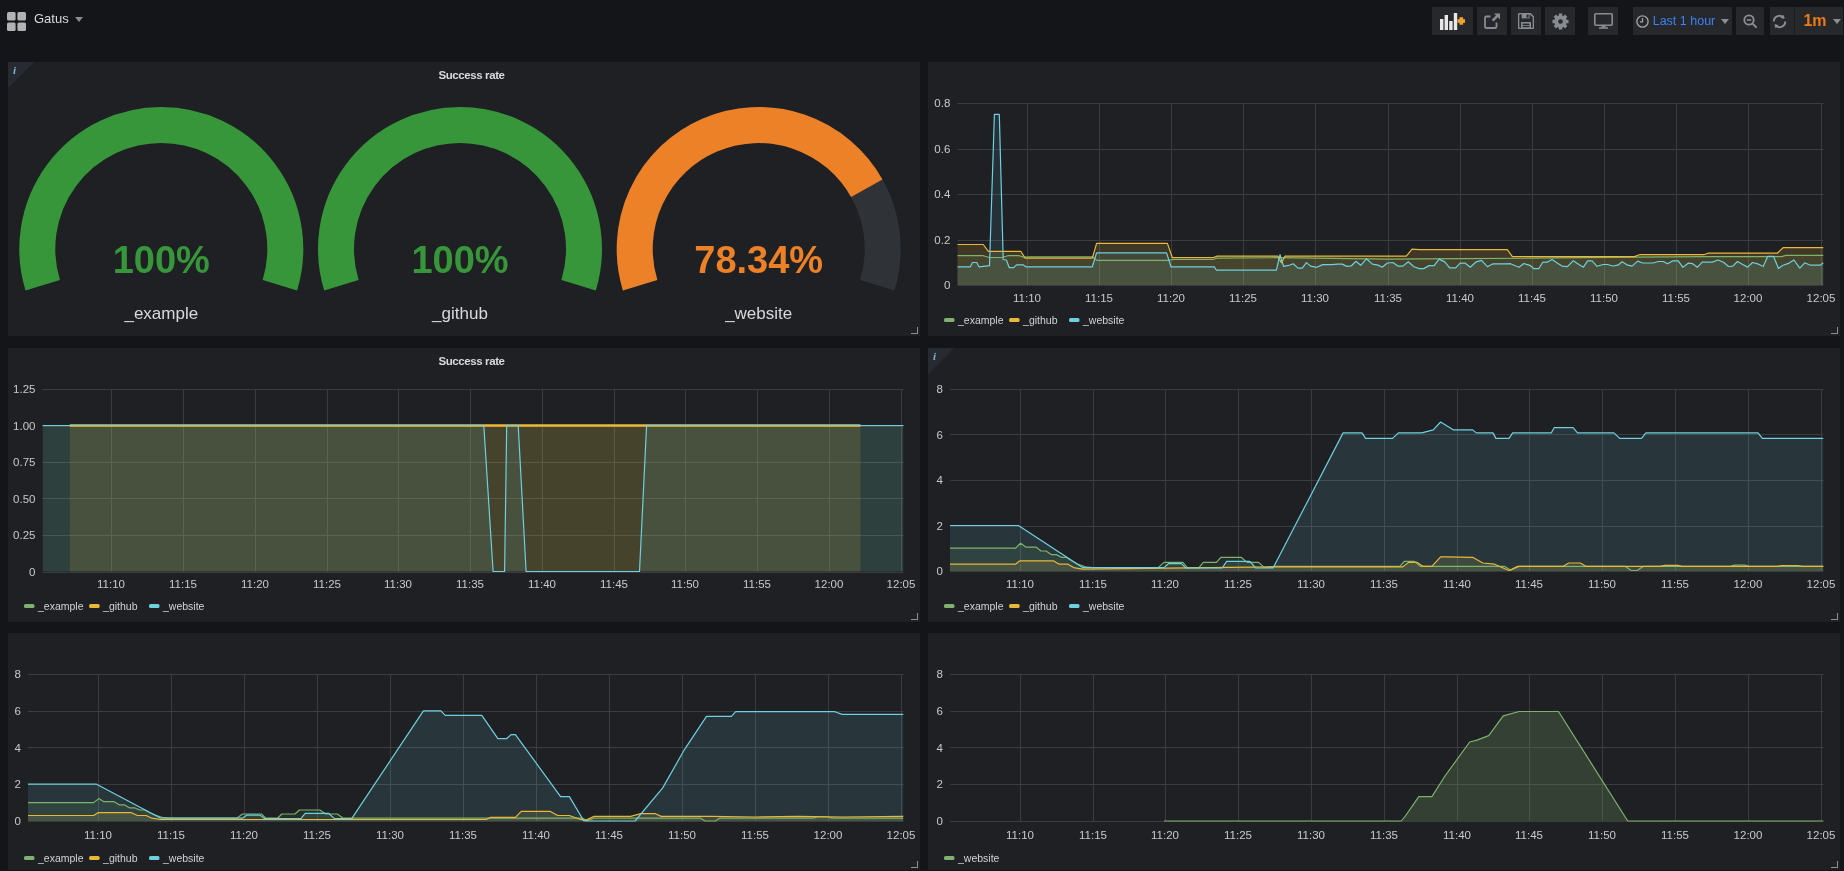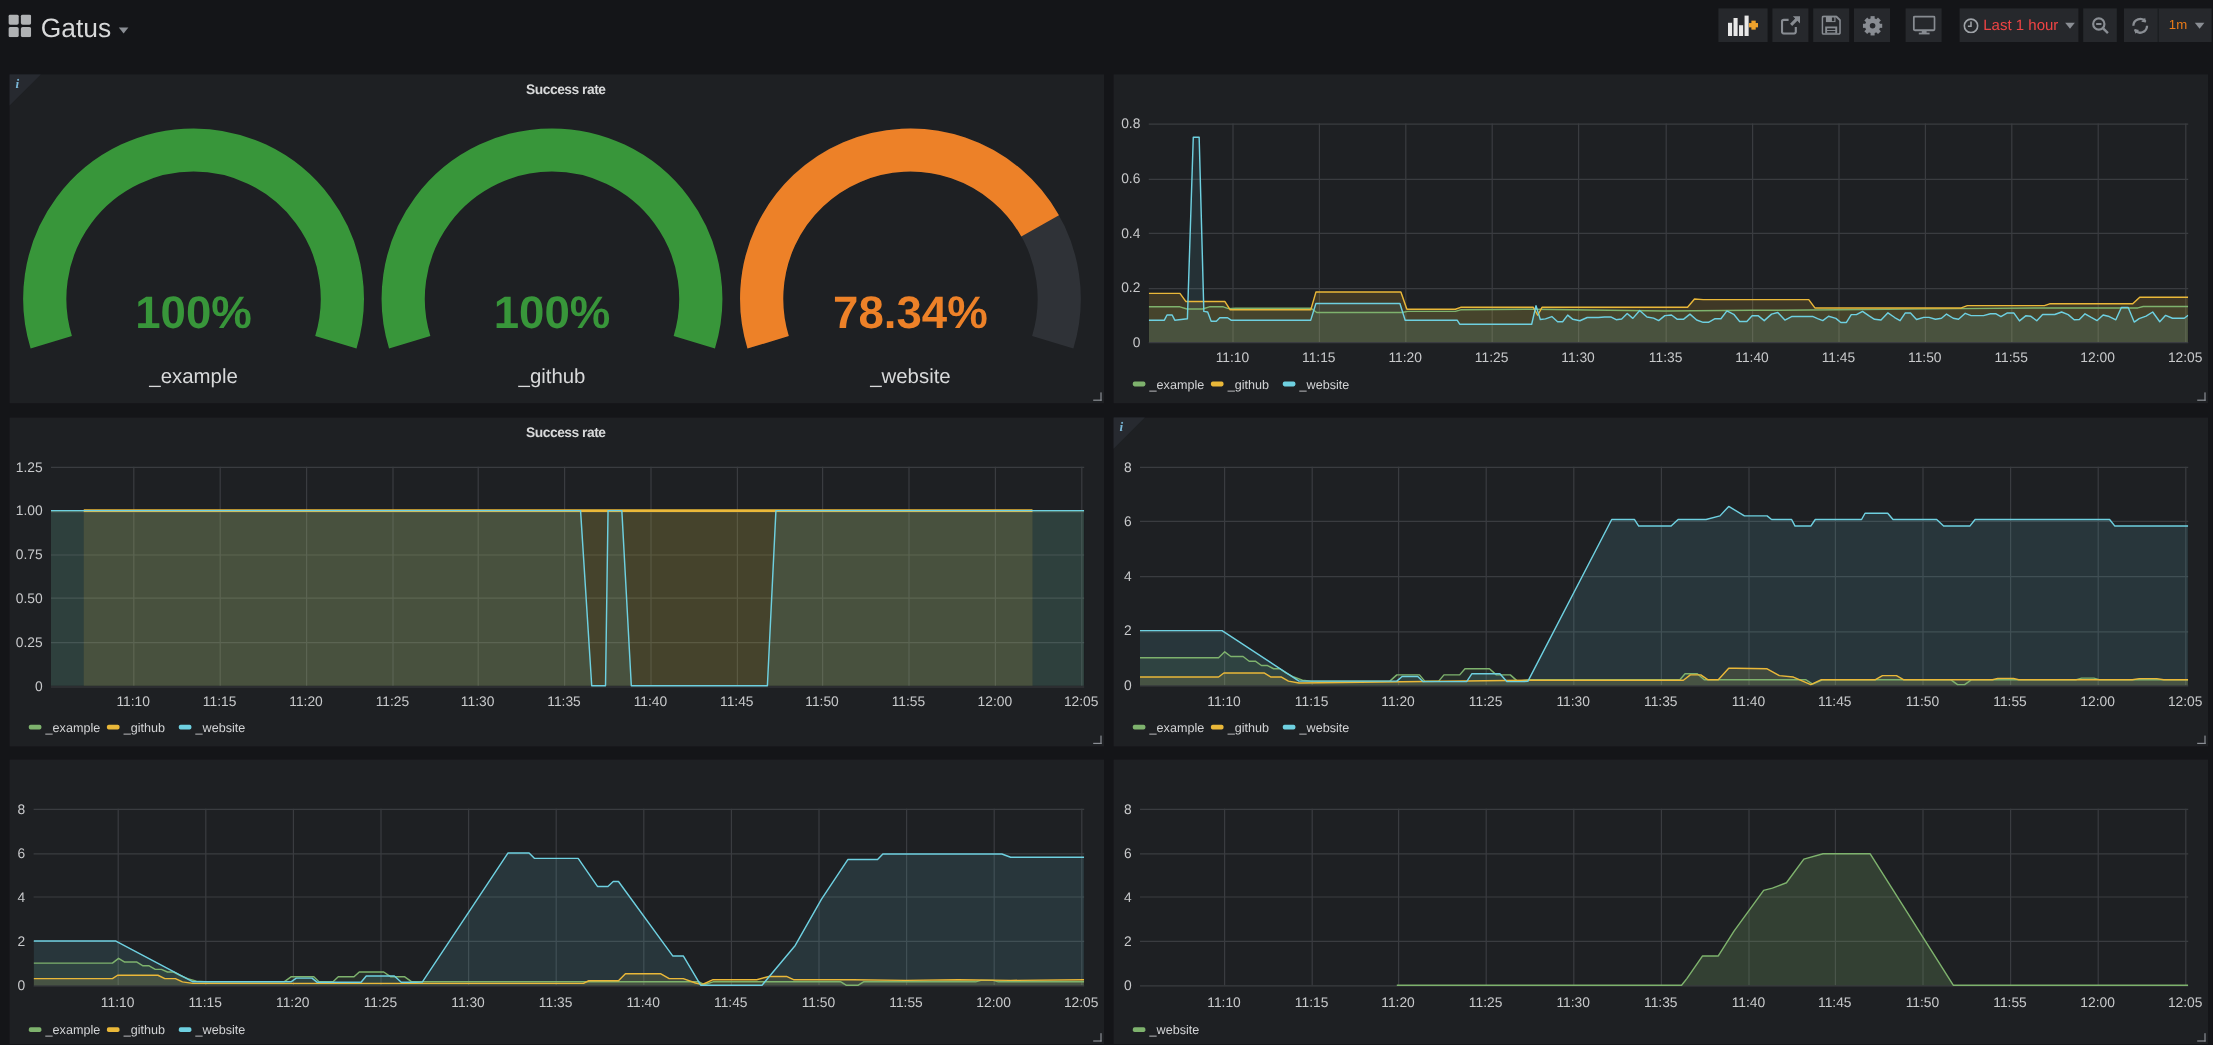--- a/index.html
+++ b/index.html
@@ -12,21 +12,21 @@
 </style></head>
 <body>
 <div style="position:absolute;left:7px;top:12px"><svg width="19" height="19" viewBox="0 0 19 19">
       <g fill="#b0b2b4">
         <rect x="0" y="0" width="8.6" height="8.6" rx="1.5"></rect>
         <rect x="10.4" y="0" width="8.6" height="8.6" rx="1.5"></rect>
         <rect x="0" y="10.4" width="8.6" height="8.6" rx="1.5"></rect>
         <rect x="10.4" y="10.4" width="8.6" height="8.6" rx="1.5"></rect>
       </g>
     </svg></div>
-<div style="position:absolute;left:34px;top:11px;font-size:22px;color:#d8d9da">Gatus<span style="display:inline-block;width:0;height:0;border-left:4px solid transparent;border-right:4px solid transparent;border-top:5px solid #8a8e94;margin-left:6px;vertical-align:middle"></span></div>
+<div style="position:absolute;left:34px;top:11px;font-size:13px;color:#d8d9da">Gatus<span style="display:inline-block;width:0;height:0;border-left:4px solid transparent;border-right:4px solid transparent;border-top:5px solid #8a8e94;margin-left:6px;vertical-align:middle"></span></div>
 
 <div class="navbtn" style="left:1432px;width:41px">
     <svg width="25" height="18" viewBox="0 0 25 18">
       <g fill="#e8e8e8">
         <rect x="0" y="7" width="3.4" height="11"></rect>
         <rect x="4.6" y="3" width="3.4" height="15"></rect>
         <rect x="9.2" y="9" width="3.4" height="9"></rect>
         <rect x="13.8" y="1" width="3.4" height="17"></rect>
       </g>
       <g fill="#f0a32c">
@@ -73,39 +73,39 @@
       <rect x="0.8" y="0.8" width="17.4" height="11.4" rx="1" fill="none" stroke="#888c92" stroke-width="1.6"></rect>
       <rect x="7.5" y="12.5" width="4" height="2" fill="#888c92"></rect>
       <rect x="5" y="14.2" width="9" height="1.6" fill="#888c92"></rect>
     </svg>
   </div>
 <div class="navbtn" style="left:1633px;width:99px">
     <svg width="13" height="13" viewBox="0 0 13 13">
       <circle cx="6.5" cy="6.5" r="5.6" fill="none" stroke="#9fa3a8" stroke-width="1.4"></circle>
       <path d="M6.5 3.0 V6.9 H3.9" fill="none" stroke="#9fa3a8" stroke-width="1.3"></path>
     </svg>
-    <span style="color:#ef4444;font-size:12.5px;margin-left:4px">Last 1 hour</span>
+    <span style="color:#3b82f6;font-size:12.5px;margin-left:4px">Last 1 hour</span>
     <span style="display:inline-block;width:0;height:0;border-left:4px solid transparent;border-right:4px solid transparent;border-top:5px solid #8a8e94;margin-left:6px;vertical-align:middle"></span>
   </div>
 <div class="navbtn" style="left:1736px;width:28px">
     <svg width="15" height="15" viewBox="0 0 15 15">
       <circle cx="6" cy="6" r="4.7" fill="none" stroke="#8a8e94" stroke-width="1.8"></circle>
       <line x1="3.8" y1="6" x2="8.2" y2="6" stroke="#8a8e94" stroke-width="1.6"></line>
       <line x1="9.6" y1="9.6" x2="13.6" y2="13.6" stroke="#8a8e94" stroke-width="2"></line>
     </svg>
   </div>
 <div class="navbtn" style="left:1770px;width:73px">
     <svg width="15" height="15" viewBox="0 0 15 15">
       <path d="M13.2 7.5 A5.7 5.7 0 0 1 3.0 11" fill="none" stroke="#8a8e94" stroke-width="1.9"></path>
       <path d="M1.8 7.5 A5.7 5.7 0 0 1 12.0 4" fill="none" stroke="#8a8e94" stroke-width="1.9"></path>
       <path d="M3.4 14.2 L2.6 10.2 L6.6 10.9 Z" fill="#8a8e94"></path>
       <path d="M11.6 0.8 L12.4 4.8 L8.4 4.1 Z" fill="#8a8e94"></path>
     </svg>
     <span style="width:1px;height:28px;background:#1b1d20;margin-left:7px"></span>
-    <span style="color:#eb7b18;font-size:11px;font-weight:normal;margin-left:8px">1m</span>
+    <span style="color:#eb7b18;font-size:16px;font-weight:bold;margin-left:8px">1m</span>
     <span style="display:inline-block;width:0;height:0;border-left:4px solid transparent;border-right:4px solid transparent;border-top:5px solid #8a8e94;margin-left:6px;vertical-align:middle"></span>
   </div>
 <div class="panel" style="left:8px;top:62px;width:912px;height:274px">
 <div class="infocorner"></div>
     <div class="infoi">i</div>
 <svg width="912" height="274" viewBox="0 0 912 274" style="position:absolute;left:0;top:0" xmlns="http://www.w3.org/2000/svg">
       <path d="M34.72 223.25 A124 124 0 1 1 271.88 223.25" stroke="#38963a" stroke-width="36" fill="none"></path>
       <text x="153.3" y="211" text-anchor="middle" font-size="38" font-weight="bold" fill="#38963a">100%</text>
       <text x="153.3" y="257" text-anchor="middle" font-size="17" fill="#d8d9da">_example</text>
       <path d="M333.42 223.25 A124 124 0 1 1 570.58 223.25" stroke="#38963a" stroke-width="36" fill="none"></path>

